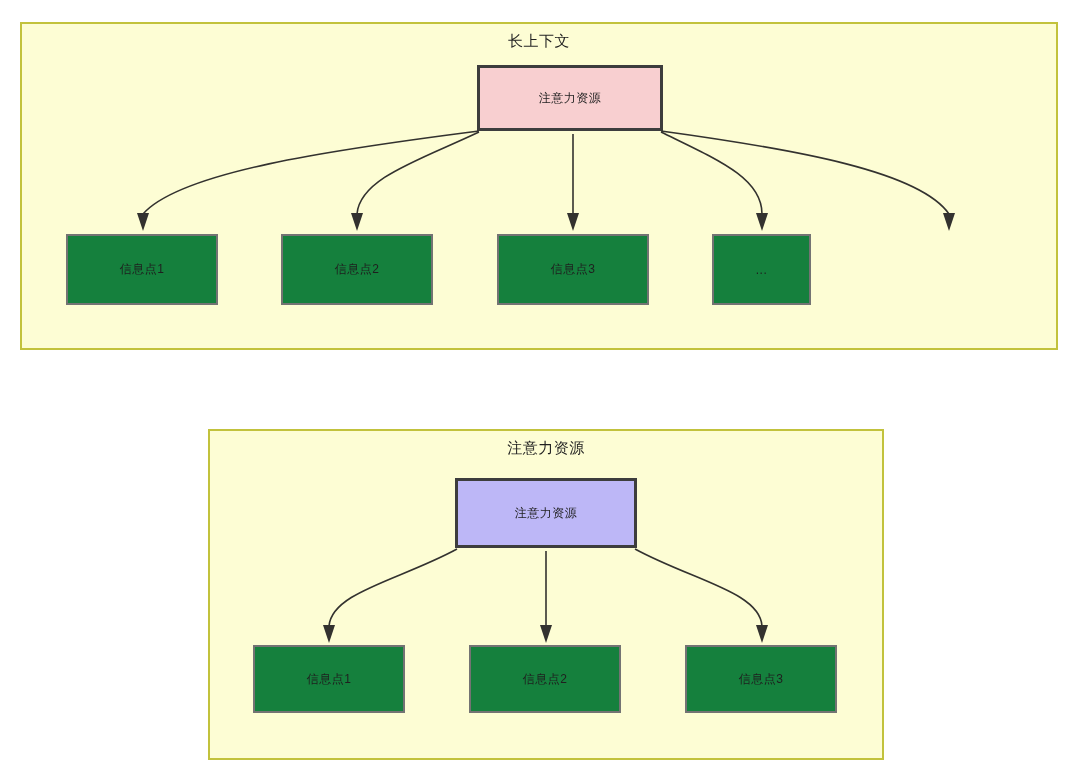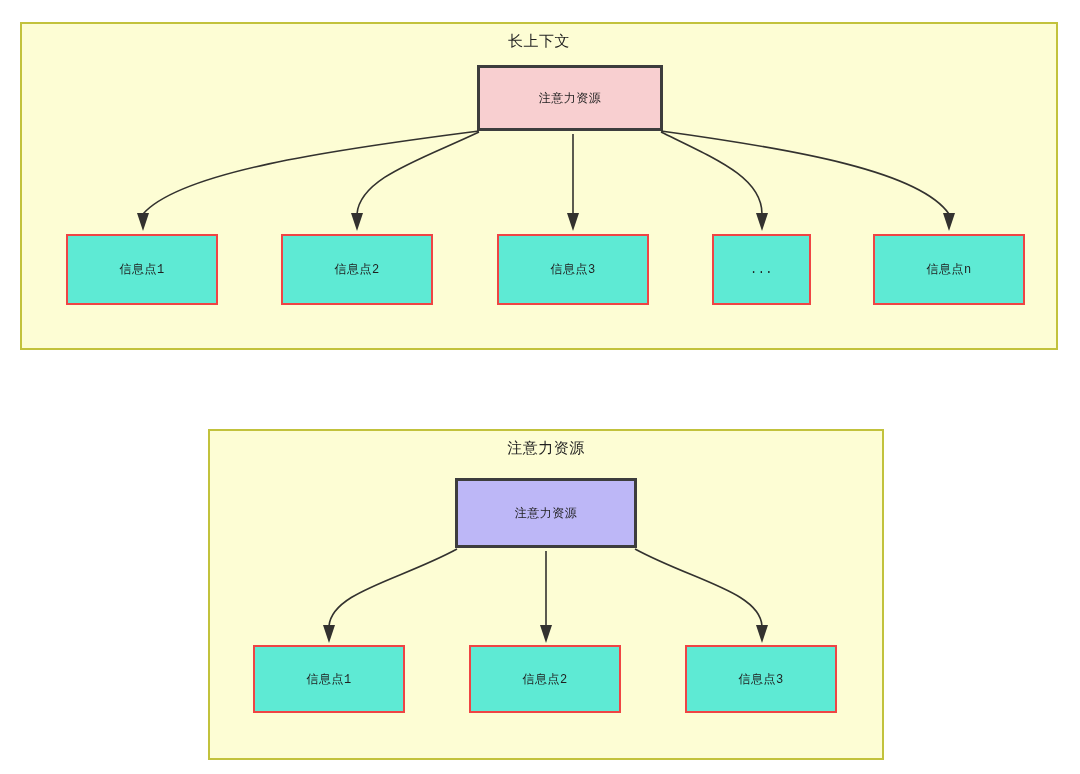--- a/index.html
+++ b/index.html
@@ -62,23 +62,22 @@
   }
   .node-attention-pink {
     background: #f8cfd0;
     border: 3px solid #3d3d3d;
   }
   .node-attention-blue {
     background: #bdb7f7;
     border: 3px solid #3d3d3d;
   }
   .node-info {
-    background: #5eead4;
-    border: 2px solid #ef4444;
-    font-family: Liberation Mono, monospace;
+    background: #15803d;
+    border: 2px solid #737373;
   }
   
   #n-long-attention { left: 477px; top: 65px;  width: 186px; height: 66px; }
   #n-long-i1 { left: 66px;  top: 234px; width: 152px; height: 71px; }
   #n-long-i2 { left: 281px; top: 234px; width: 152px; height: 71px; }
   #n-long-i3 { left: 497px; top: 234px; width: 152px; height: 71px; }
   #n-long-ie { left: 712px; top: 234px; width: 99px;  height: 71px; }
   #n-long-in { left: 873px; top: 234px; width: 152px; height: 71px; }
   
   #n-short-attention { left: 455px; top: 478px; width: 182px; height: 70px; }
@@ -104,21 +103,20 @@
   <div class="group-box" id="group-long">
     <div class="group-title">长上下文</div>
   </div>
 
   <div class="node node-attention-pink" id="n-long-attention">注意力资源</div>
 
   <div class="node node-info" id="n-long-i1">信息点1</div>
   <div class="node node-info" id="n-long-i2">信息点2</div>
   <div class="node node-info" id="n-long-i3">信息点3</div>
   <div class="node node-info" id="n-long-ie">...</div>
-  <div class="node node-info" id="n-long-in">信息点n</div>
 
   <div class="group-box" id="group-short">
     <div class="group-title">注意力资源</div>
   </div>
 
   <div class="node node-attention-blue" id="n-short-attention">注意力资源</div>
 
   <div class="node node-info" id="n-short-i1">信息点1</div>
   <div class="node node-info" id="n-short-i2">信息点2</div>
   <div class="node node-info" id="n-short-i3">信息点3</div>

